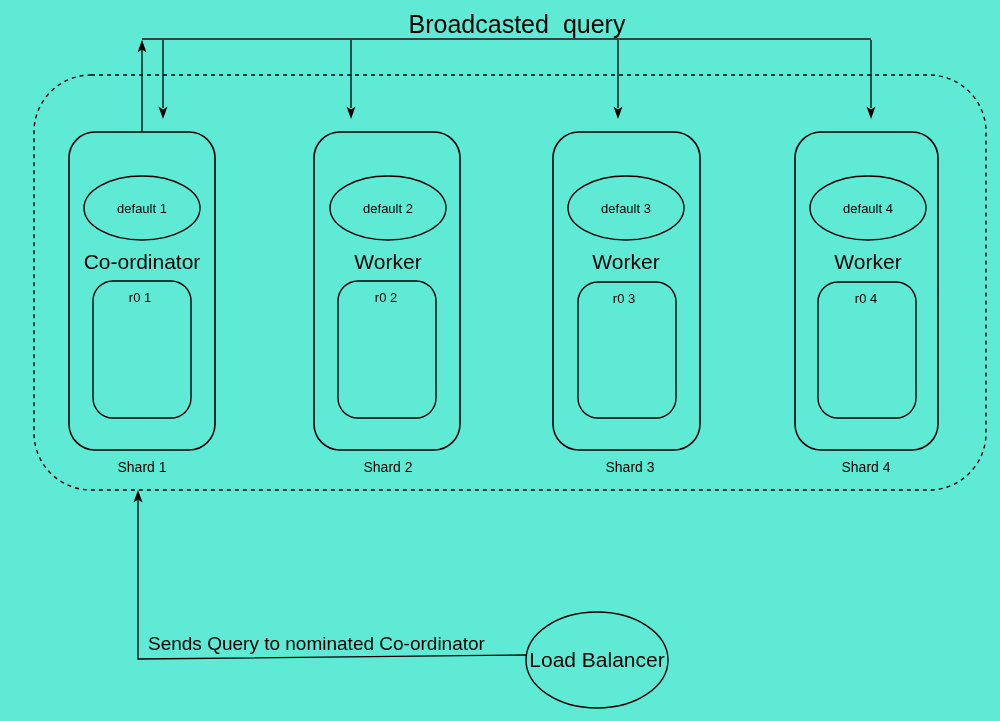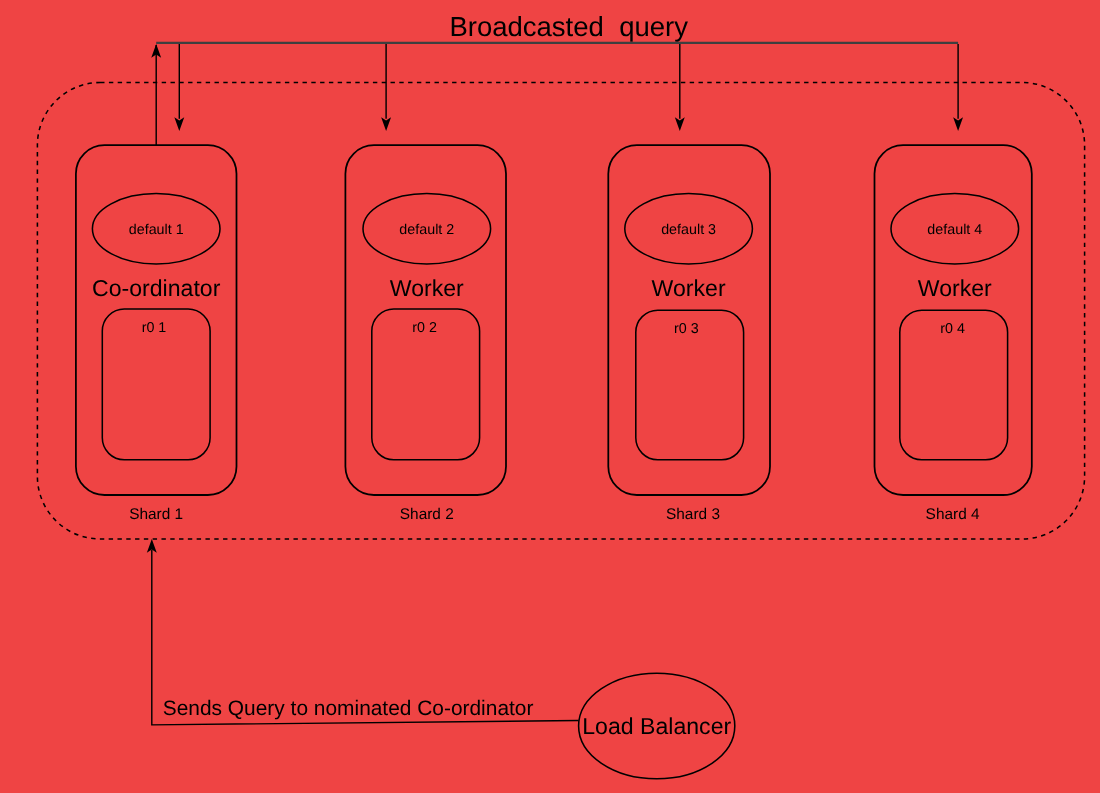--- a/index.html
+++ b/index.html
@@ -7,21 +7,21 @@
     padding: 0;
     background: #ffffff;
     width: 1000px;
     height: 721px;
     font-family: "Liberation Sans", sans-serif;
   }
   #stage {
     position: relative;
     width: 1000px;
     height: 721px;
-    background: #ef4444;
+    background: #5eead4;
     overflow: hidden;
   }
   svg { display: block; }
   text {
     fill: #000000;
     font-family: "Liberation Sans", sans-serif;
   }
   .title-text {
     font-size: 25px;
     word-spacing: 7px;

